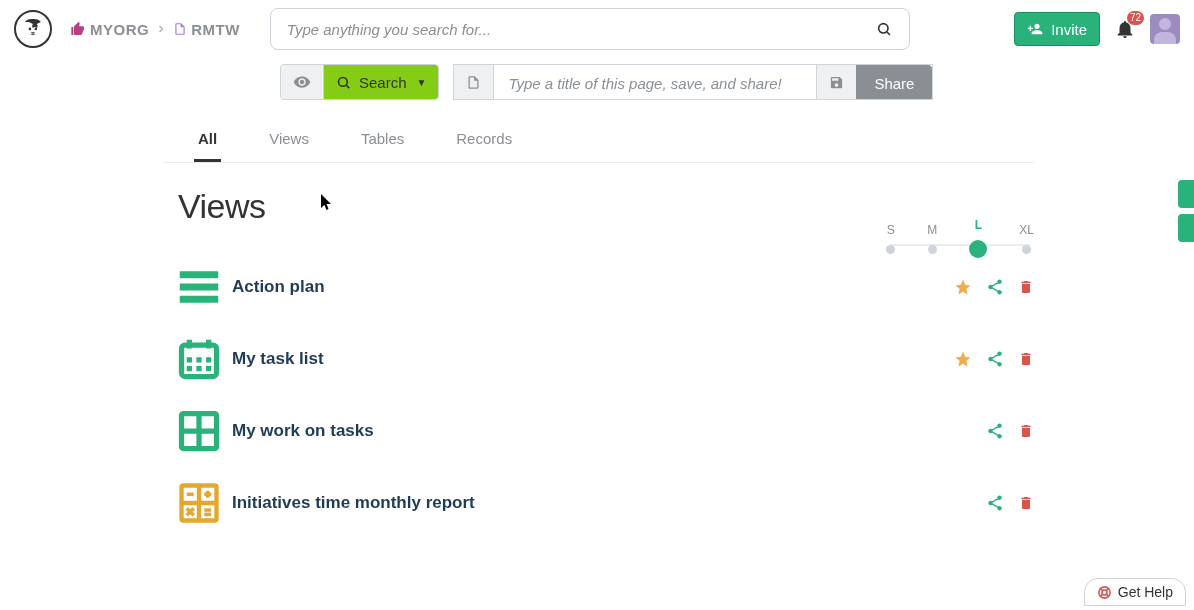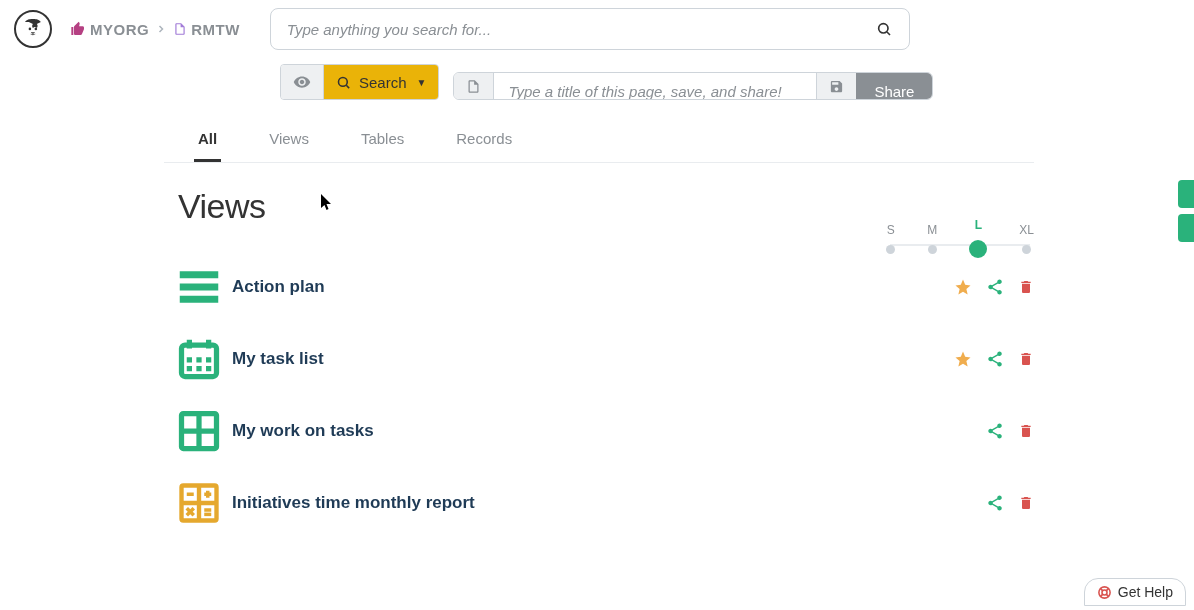--- a/index.html
+++ b/index.html
@@ -39,27 +39,27 @@
   .bell-wrap{position:relative;color:#333;}
   .bell-wrap svg{width:22px;height:22px;}
   .badge{position:absolute;top:-7px;right:-8px;background:var(--red);color:#fff;font-size:10px;line-height:14px;min-width:17px;text-align:center;border-radius:8px;padding:0 3px;}
   .user-avatar{width:30px;height:30px;border-radius:4px;background:#9b8bbf;position:relative;overflow:hidden;}
   .user-avatar::before,.user-avatar::after{content:"";position:absolute;background:#c2b5df;}
   .user-avatar::before{width:12px;height:12px;border-radius:50%;top:4px;left:9px;}
   .user-avatar::after{width:22px;height:14px;border-radius:8px 8px 0 0;bottom:-2px;left:4px;}
   
   .row2{display:flex;align-items:center;padding:14px 14px 0 280px;gap:14px;}
   .btn-group{display:flex;border:1px solid var(--gray-300);border-radius:4px;overflow:hidden;height:36px;}
-  .btn-seg{background:#eab308;border:none;padding:0 12px;display:flex;align-items:center;gap:8px;font-size:15px;color:#333;}
+  .btn-seg{background:#84cc16;border:none;padding:0 12px;display:flex;align-items:center;gap:8px;font-size:15px;color:#333;}
   .btn-seg.disabled{background:var(--gray-150);color:var(--gray-500);border-right:1px solid var(--gray-300);}
   .caret-down{font-size:10px;margin-left:2px;}
   .title-input{flex:1;height:36px;border:1px solid var(--gray-300);border-radius:4px;padding:0 14px;font-size:15px;font-style:italic;color:var(--gray-500);}
   .title-input::placeholder{color:var(--gray-500);font-style:italic;}
   .share-btn{background:var(--gray-500);color:#fff;border:none;height:36px;padding:0 18px;border-radius:0 4px 4px 0;font-size:15px;}
-  .title-wrap{flex:1;max-width:480px;display:flex;border:1px solid var(--gray-300);border-radius:6px;overflow:hidden;height:28px;margin-top:8px;}
+  .title-wrap{flex:1;max-width:480px;display:flex;border:1px solid var(--gray-300);border-radius:0;overflow:hidden;height:36px;}
   .title-wrap .title-input{border:none;border-radius:0;}
   .title-file-seg{background:var(--gray-150);color:var(--gray-500);width:40px;display:flex;align-items:center;justify-content:center;border-right:1px solid var(--gray-300);}
   .title-save-seg{background:var(--gray-150);color:var(--gray-500);width:40px;display:flex;align-items:center;justify-content:center;border-left:1px solid var(--gray-300);}
   
   .tabs{display:flex;gap:44px;margin:30px 0 0 164px;border-bottom:1px solid var(--gray-200);width:870px;padding-left:30px;}
   .tab{padding:0 4px 12px 4px;font-size:15px;color:var(--gray-500);border-bottom:3px solid transparent;cursor:pointer;}
   .tab.active{color:#333;font-weight:600;border-bottom-color:#333;}
   
   .section-title{font-size:34px;font-weight:400;color:#333;margin:24px 0 0 178px;letter-spacing:-.5px;}
   
@@ -122,20 +122,35 @@
     <span class="bc-page">RMTW</span>
   </div>
   <div class="search-wrap">
     <input class="search-input" placeholder="Type anything you search for..." style="">
     <button class="search-icon-btn">
       <svg width="16" height="16" viewBox="0 0 24 24" fill="none" stroke="currentColor" stroke-width="2.5">
           <circle cx="11" cy="11" r="7"></circle>
           <line x1="21" y1="21" x2="16.5" y2="16.5"></line>
         </svg>
     </button>
+  </div>
+  <div class="top-right">
+    <button class="invite-btn">
+      <svg width="16" height="16" viewBox="0 0 24 24" fill="currentColor">
+          <path d="M15 12c2.2 0 4-1.8 4-4s-1.8-4-4-4-4 1.8-4 4 1.8 4 4 4zm-9-2V7H4v3H1v2h3v3h2v-3h3v-2H6zm9 4c-2.7 0-8 1.3-8 4v2h16v-2c0-2.7-5.3-4-8-4z"></path>
+        </svg>
+      <span>Invite</span>
+    </button>
+    <div class="bell-wrap">
+      <svg viewBox="0 0 24 24" fill="currentColor">
+          <path d="M12 22c1.1 0 2-.9 2-2h-4c0 1.1.9 2 2 2zm6-6V11c0-3.1-2-5.6-5-6.3V4c0-.6-.4-1-1-1s-1 .4-1 1v.7C8 5.4 6 7.9 6 11v5l-2 2v1h16v-1l-2-2z"></path>
+        </svg>
+      <span class="badge">72</span>
+    </div>
+    <div class="user-avatar"></div>
   </div>
 </div>
 
 <div class="row2">
   <div class="btn-group">
     <button class="btn-seg disabled">
       <svg width="18" height="18" viewBox="0 0 24 24" fill="currentColor">
           <path d="M12 4.5C7 4.5 2.7 7.6 1 12c1.7 4.4 6 7.5 11 7.5s9.3-3.1 11-7.5C21.3 7.6 17 4.5 12 4.5zM12 17c-2.8 0-5-2.2-5-5s2.2-5 5-5 5 2.2 5 5-2.2 5-5 5zm0-8c-1.7 0-3 1.3-3 3s1.3 3 3 3 3-1.3 3-3-1.3-3-3-3z"></path>
         </svg>
     </button>

